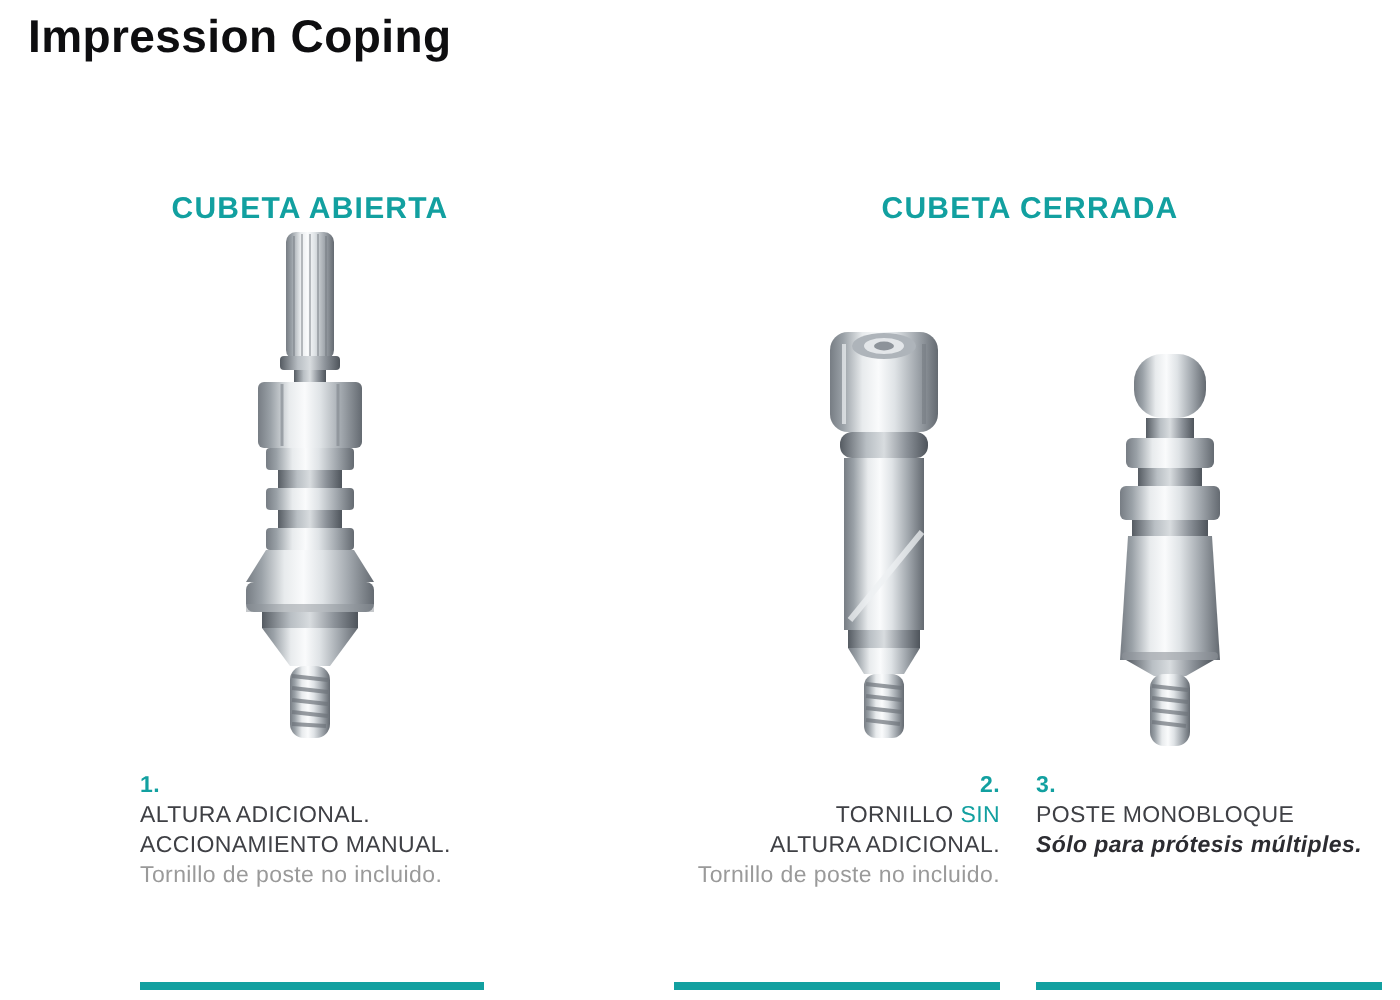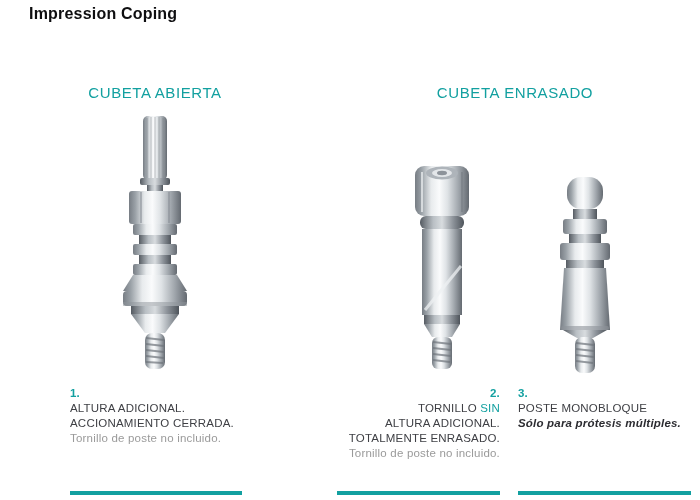--- a/index.html
+++ b/index.html
@@ -1,26 +1,26 @@
 <!DOCTYPE html>
 <html style="--accent: #12a0a0; --text: #3f4045; --muted: #9a9a9a;"><head>
 <meta charset="utf-8">
 <style>
   html,body{margin:0;padding:0;background:#ffffff;}
   .canvas{
     position:relative;width:700px;height:500px;background:#ffffff;overflow:hidden;
     font-family:"Liberation Sans", sans-serif;
   }
   .title{
-    position:absolute;left:29px;top:5px;
-    font-size:16px;font-weight:700;color:#0e0e10;letter-spacing:.2px;
+    position:absolute;left:14px;top:5px;
+    font-size:23px;font-weight:700;color:#0e0e10;letter-spacing:.2px;
   }
   .col-header{
-    position:absolute;top:84px;width:200px;text-align:center;
-    font-size:15px;font-weight:400;letter-spacing:.6px;
+    position:absolute;top:96px;width:200px;text-align:center;
+    font-size:15px;font-weight:700;letter-spacing:.6px;
     color:var(--accent,#12a0a0);
   }
   .hdr-open{left:55px;}
   .hdr-closed{left:415px;}
   .implant{position:absolute;}
   .block{
     position:absolute;top:386px;
     font-size:11.5px;line-height:15px;letter-spacing:.2px;
     color:var(--text,#3f4045);
   }
@@ -62,21 +62,21 @@
         <stop offset="0.50" stop-color="#d8dcdf"></stop>
         <stop offset="0.75" stop-color="#8d939a"></stop>
         <stop offset="1" stop-color="#4e545b"></stop>
       </linearGradient>
     </defs>
   </svg>
 
   <div class="title">Impression Coping</div>
 
   <div class="col-header hdr-open">CUBETA ABIERTA</div>
-  <div class="col-header hdr-closed">CUBETA ENRASADO</div>
+  <div class="col-header hdr-closed">CUBETA CERRADA</div>
 
   <svg class="implant" style="left:100px;top:112px" width="110" height="265" viewBox="0 0 110 265">
     <rect x="43" y="4" width="24" height="64" rx="5" fill="url(#gmetal)"></rect>
     <g stroke="#70767d" stroke-width="1" opacity="0.45">
       <line x1="47" y1="6" x2="47" y2="66"></line>
       <line x1="51" y1="5" x2="51" y2="67"></line>
       <line x1="55" y1="5" x2="55" y2="67"></line>
       <line x1="59" y1="5" x2="59" y2="67"></line>
       <line x1="63" y1="6" x2="63" y2="66"></line>
     </g>
@@ -141,29 +141,28 @@
       <line x1="36" y1="171" x2="54" y2="173"></line>
       <line x1="36" y1="177" x2="54" y2="179"></line>
       <line x1="36" y1="183" x2="54" y2="185"></line>
       <line x1="36" y1="189" x2="53" y2="191"></line>
     </g>
   </svg>
 
   <div class="block block1">
     <div class="num">1.</div>
     <div class="line">ALTURA ADICIONAL.</div>
-    <div class="line">ACCIONAMIENTO CERRADA.</div>
+    <div class="line">ACCIONAMIENTO MANUAL.</div>
     <div class="note">Tornillo de poste no incluido.</div>
   </div>
 
   <div class="block block2">
     <div class="num">2.</div>
     <div class="line"><span>TORNILLO</span><span class="accent accent-gap">SIN</span></div>
     <div class="line">ALTURA ADICIONAL.</div>
-    <div class="line">TOTALMENTE ENRASADO.</div>
     <div class="note">Tornillo de poste no incluido.</div>
   </div>
 
   <div class="block block3">
     <div class="num">3.</div>
     <div class="line">POSTE MONOBLOQUE</div>
     <div class="note-strong">Sólo para prótesis múltiples.</div>
   </div>
 
   <div class="bar bar1"></div>

